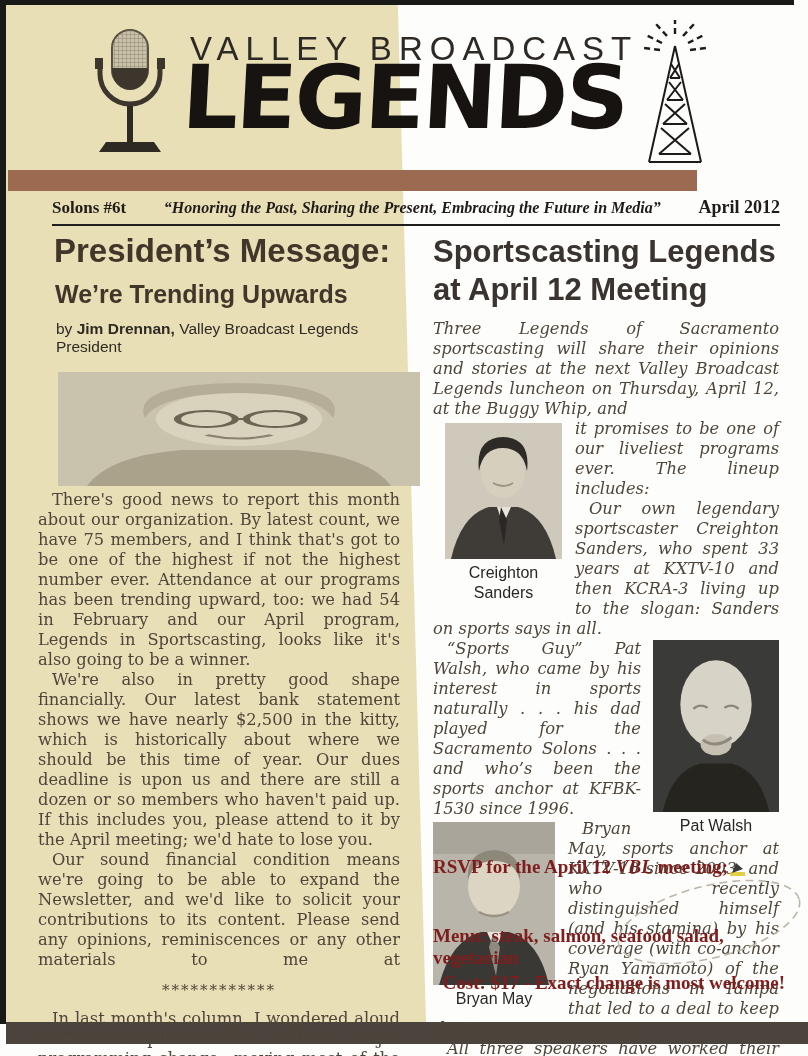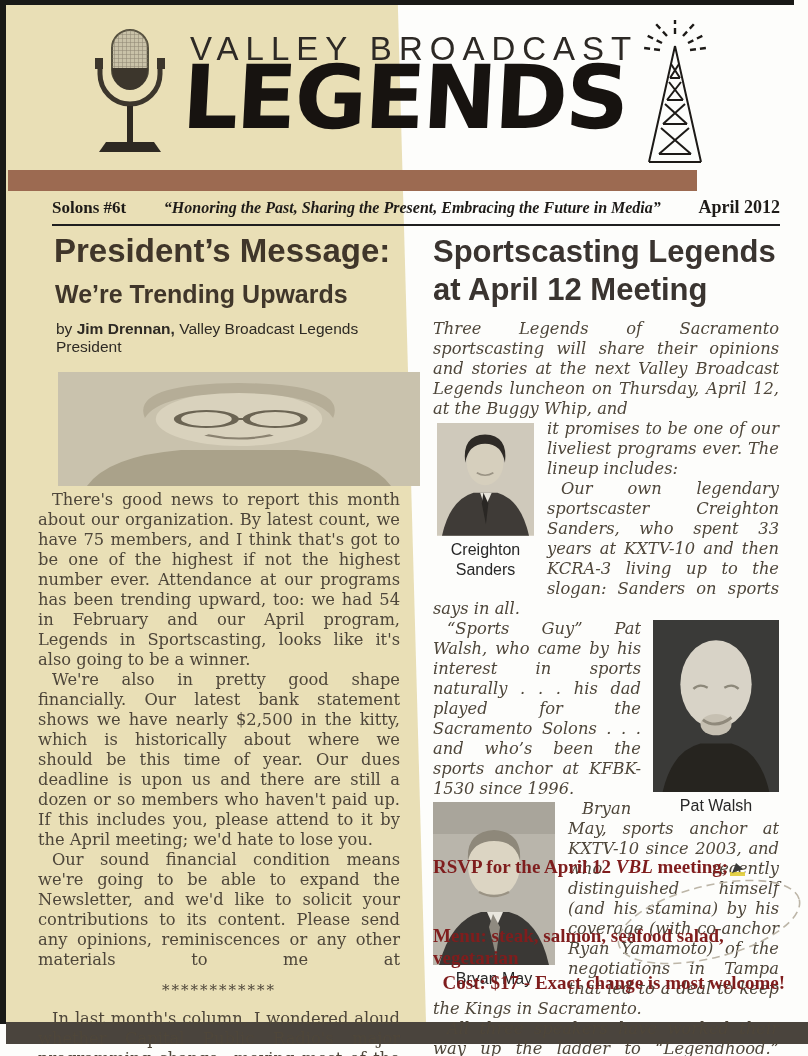--- a/index.html
+++ b/index.html
@@ -78,21 +78,21 @@
     font-size:31px; line-height:38px; color:#3a3430; margin-bottom:10px;
   }
   .rc-body { font-size:16.3px; line-height:20px; text-align:justify; color:#4e463a; }
   .rc-body p { text-indent:14px;font-style:italic; }
 
   figure.photo-fig { text-align:center; }
   figure.photo-fig figcaption {
     margin-top:4px; font-family:"Liberation Sans", sans-serif; font-size:16px; color:#272727;
   }
   .photo { display:block; width:100%; }
-  .fig-creighton { float:left;  width:97px; margin:4px 13px 2px 4px; }
+  .fig-creighton { float:left;  width:117px; margin:4px 13px 2px 12px; }
   .fig-pat       { float:right; width:126px; margin:1px 0 2px 12px; }
   .fig-bryan     { float:left;  width:122px; margin:3px 13px 2px 0; }
 
   
   .rsvp-block {
     position:absolute; left:433px; top:856px; width:352px;
     font-family:"Liberation Serif", serif; font-weight:bold; font-size:19px; color:#7f1d1d;
   }
   .rsvp-line .vbl { font-style:italic; }
   .cursor-mark { display:inline-block; vertical-align:-3px; margin-left:2px; }

